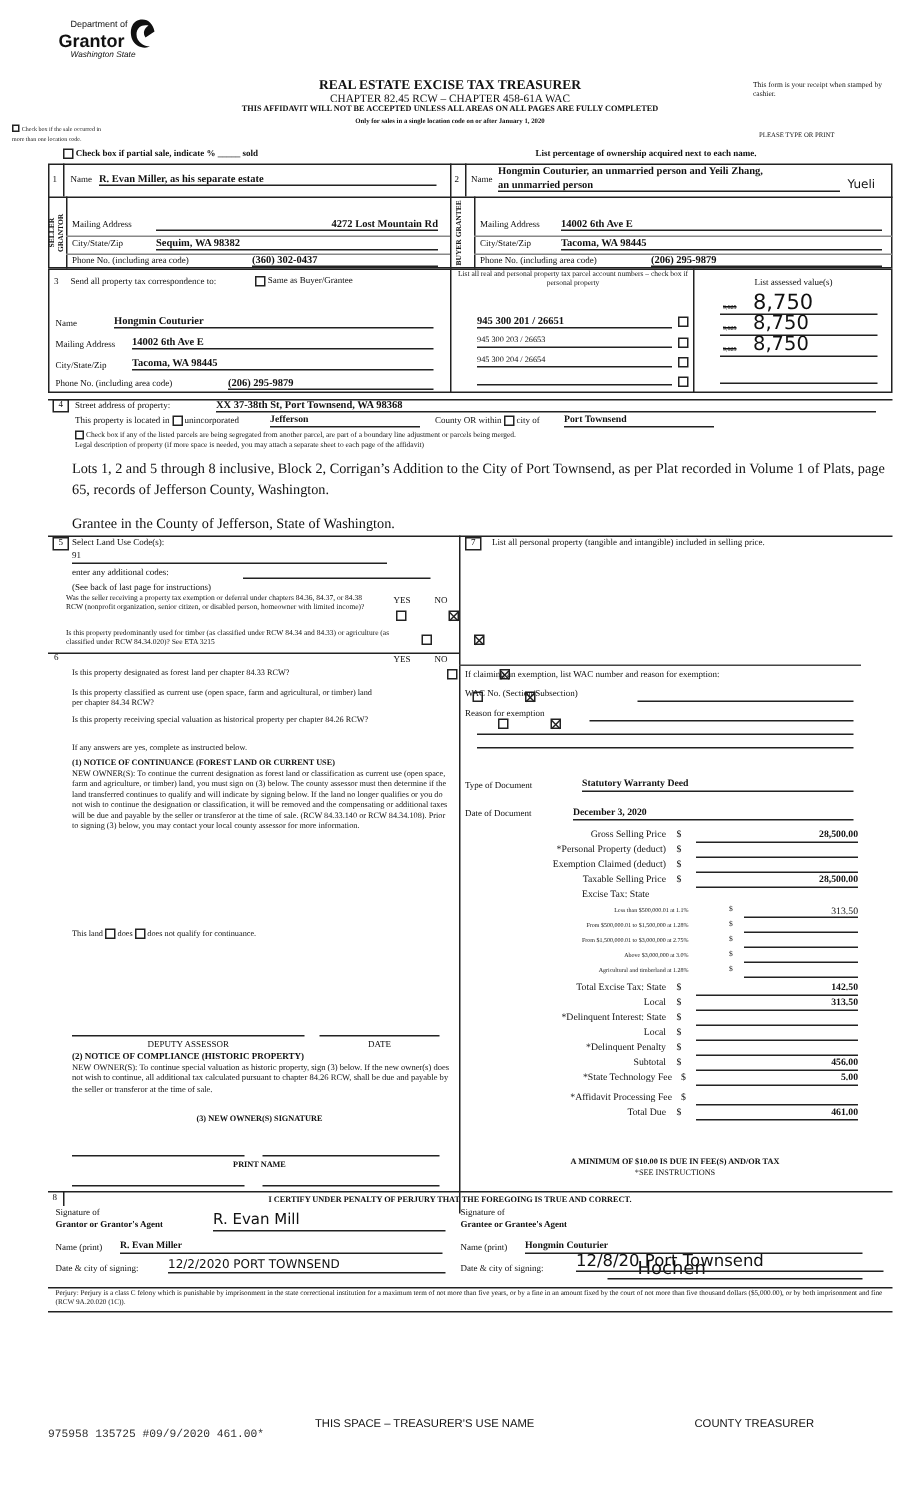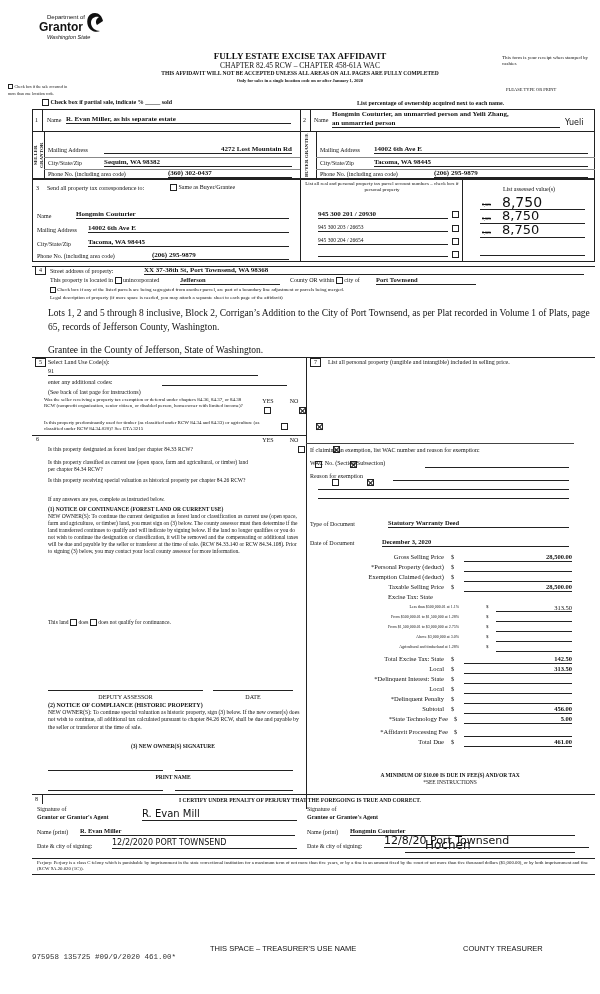--- a/index.html
+++ b/index.html
@@ -31,21 +31,21 @@
 
 <div class="abs" style="left:35px;top:12px;width:70px;height:34px;">
   <div class="abs" style="left:12px;top:2px;font-family:'Liberation Sans',sans-serif;font-size:6px;">Department of</div>
   <div class="abs b" style="left:4px;top:8px;font-family:'Liberation Sans',sans-serif;font-size:12px;">Grantor</div>
   <div class="abs" style="left:12px;top:22px;font-family:'Liberation Sans',sans-serif;font-style:italic;font-size:5.5px;">Washington State</div>
   <svg class="abs" style="left:50px;top:0px;" width="20" height="22" viewBox="0 0 20 22">
     <path d="M10 1 C3 1 1 8 3 14 C5 19 11 21 15 19 C11 19 6 16 6 11 C6 6 10 4 14 5 C11 7 10 10 12 13 L18 9 C17 4 14 1 10 1 Z" fill="#111"></path>
   </svg>
 </div>
 
-<div class="abs b center" style="left:140px;top:51px;width:320px;font-size:9px;">FULLY ESTATE EXCISE TAX AFFIDAVIT</div>
+<div class="abs b center" style="left:140px;top:51px;width:320px;font-size:9px;">REAL ESTATE EXCISE TAX TREASURER</div>
 <div class="abs center" style="left:140px;top:61px;width:320px;font-size:7.5px;">CHAPTER 82.45 RCW – CHAPTER 458-61A WAC</div>
 <div class="abs b center" style="left:90px;top:70px;width:420px;font-size:5.5px;">THIS AFFIDAVIT WILL NOT BE ACCEPTED UNLESS ALL AREAS ON ALL PAGES ARE FULLY COMPLETED</div>
 <div class="abs b center" style="left:140px;top:78px;width:320px;font-size:4.5px;">Only for sales in a single location code on or after January 1, 2020</div>
 <div class="abs" style="left:502px;top:55px;width:95px;font-size:5px;">This form is your receipt when stamped by cashier.</div>
 <div class="abs" style="left:506px;top:87px;font-size:4.5px;">PLEASE TYPE OR PRINT</div>
 
 <div class="abs" style="left:8px;top:83px;width:60px;">
   <span class="cb" style="width:5px;height:5px;"></span>
   <span class="tiny">Check box if the sale occurred in more than one location code.</span>
 </div>
@@ -111,21 +111,21 @@
 <div class="abs field-value line" style="left:88px;top:224px;width:201px;">14002 6th Ave E</div>
 <div class="abs field-label" style="left:37px;top:241px;">City/State/Zip</div>
 <div class="abs field-value line" style="left:88px;top:238px;width:201px;">Tacoma, WA 98445</div>
 <div class="abs field-label" style="left:37px;top:253px;">Phone No. (including area code)</div>
 <div class="abs field-value line" style="left:152px;top:251px;width:137px;">(206) 295-9879</div>
 
 <div class="abs center small" style="left:302px;top:181px;width:160px;">List all real and personal property tax parcel account numbers – check box if personal property</div>
 <div class="abs center small" style="left:470px;top:186px;width:118px;font-size:6px;">List assessed value(s)</div>
 
 <div class="abs" style="left:318px;top:210px;width:144px;height:10px;">
-  <div class="abs field-value line" style="left:0;top:0;width:130px;">945 300 201 / 20930</div>
+  <div class="abs field-value line" style="left:0;top:0;width:130px;">945 300 201 / 26651</div>
   <span class="cb abs" style="left:134px;top:1px;"></span>
 </div>
 <div class="abs" style="left:318px;top:224px;width:144px;height:10px;">
   <div class="abs line small" style="left:0;top:0;width:130px;font-size:5.5px;">945 300 203 / 26653</div>
   <span class="cb abs" style="left:134px;top:1px;"></span>
 </div>
 <div class="abs" style="left:318px;top:237px;width:144px;height:10px;">
   <div class="abs line small" style="left:0;top:0;width:130px;font-size:5.5px;">945 300 204 / 26654</div>
   <span class="cb abs" style="left:134px;top:1px;"></span>
 </div>

